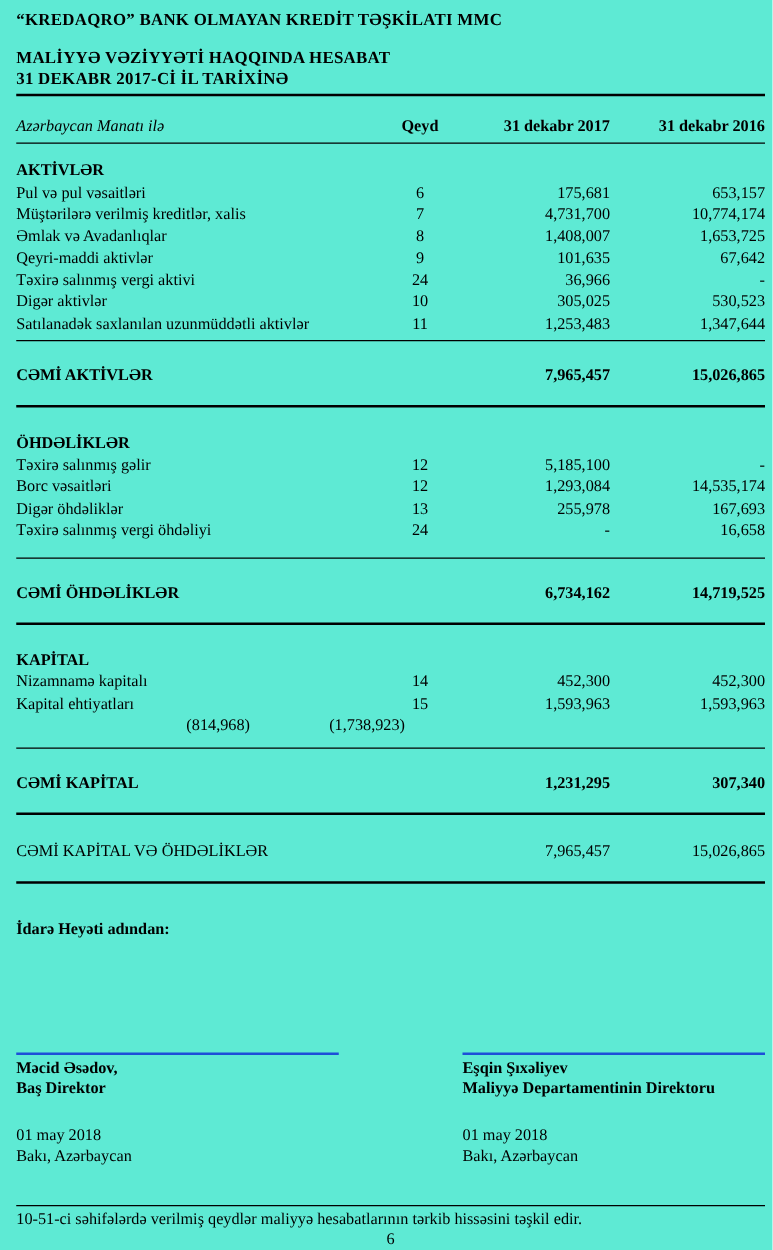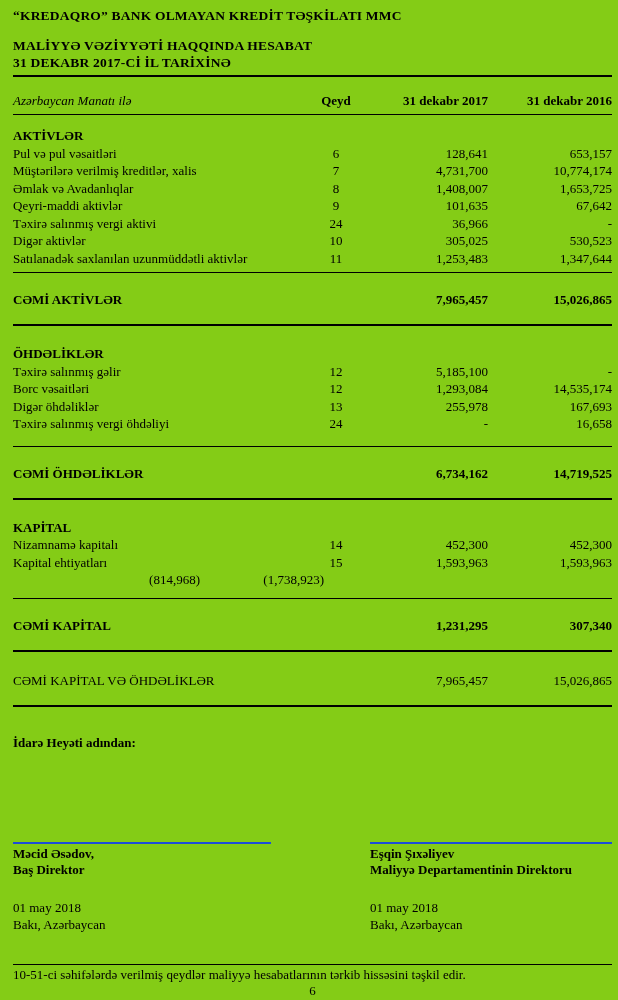--- a/index.html
+++ b/index.html
@@ -1,19 +1,19 @@
 <!DOCTYPE html>
 <html><head>
 <meta charset="utf-8">
 <style>
   html, body { margin: 0; padding: 0; background: #fff; }
   .page {
     position: relative;
     width: 618px; height: 1000px;
-    background: #84cc16;
+    background: #5eead4;
     color: #000;
     font-family: "Liberation Serif", "DejaVu Serif", serif;
     font-size: 13px;
     box-sizing: border-box;
     padding: 7px 6px 0 13px;
     overflow: hidden;
   }
   .bold { font-weight: bold; }
   .italic { font-style: italic; }
 
@@ -82,21 +82,21 @@
     <span class="c-v16 bold">31 dekabr 2016</span>
   </div>
 
   <div class="rule medium after-header"></div>
 
   <div class="section-title mt-first">AKTİVLƏR</div>
 
   <div class="trow">
     <span class="c-label">Pul və pul vəsaitləri</span>
     <span class="c-note">6</span>
-    <span class="c-v17">128,641</span>
+    <span class="c-v17">175,681</span>
     <span class="c-v16">653,157</span>
   </div>
   <div class="trow">
     <span class="c-label">Müştərilərə verilmiş kreditlər, xalis</span>
     <span class="c-note">7</span>
     <span class="c-v17">4,731,700</span>
     <span class="c-v16">10,774,174</span>
   </div>
   <div class="trow">
     <span class="c-label">Əmlak və Avadanlıqlar</span>

